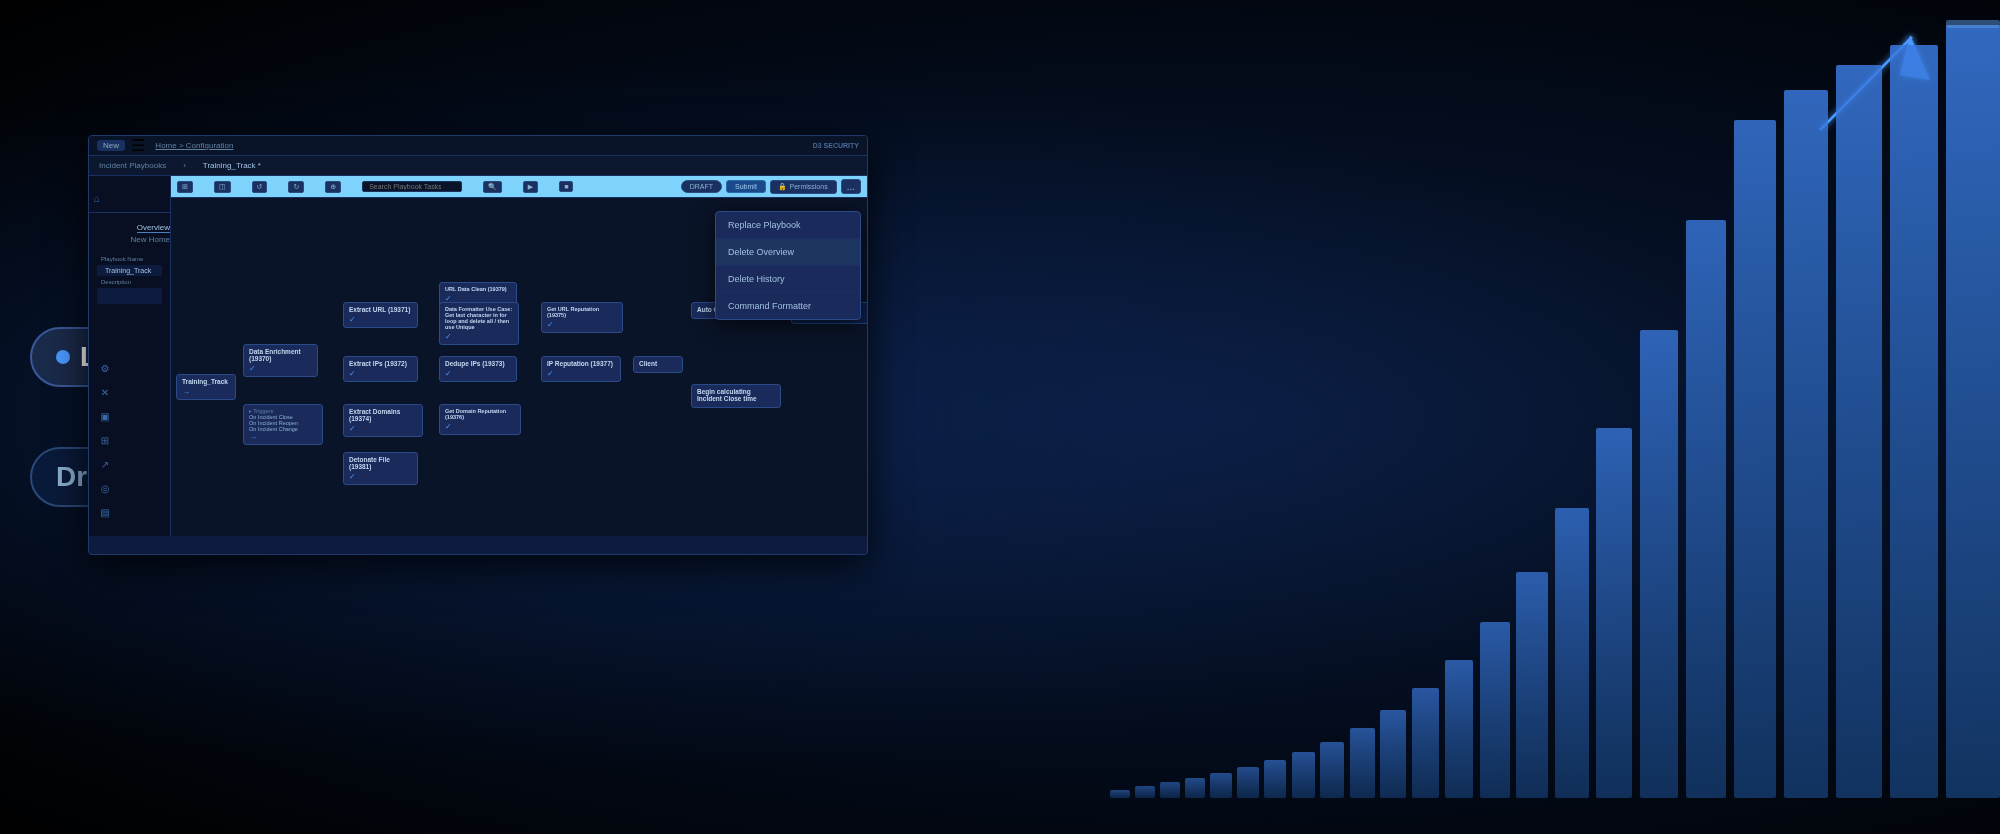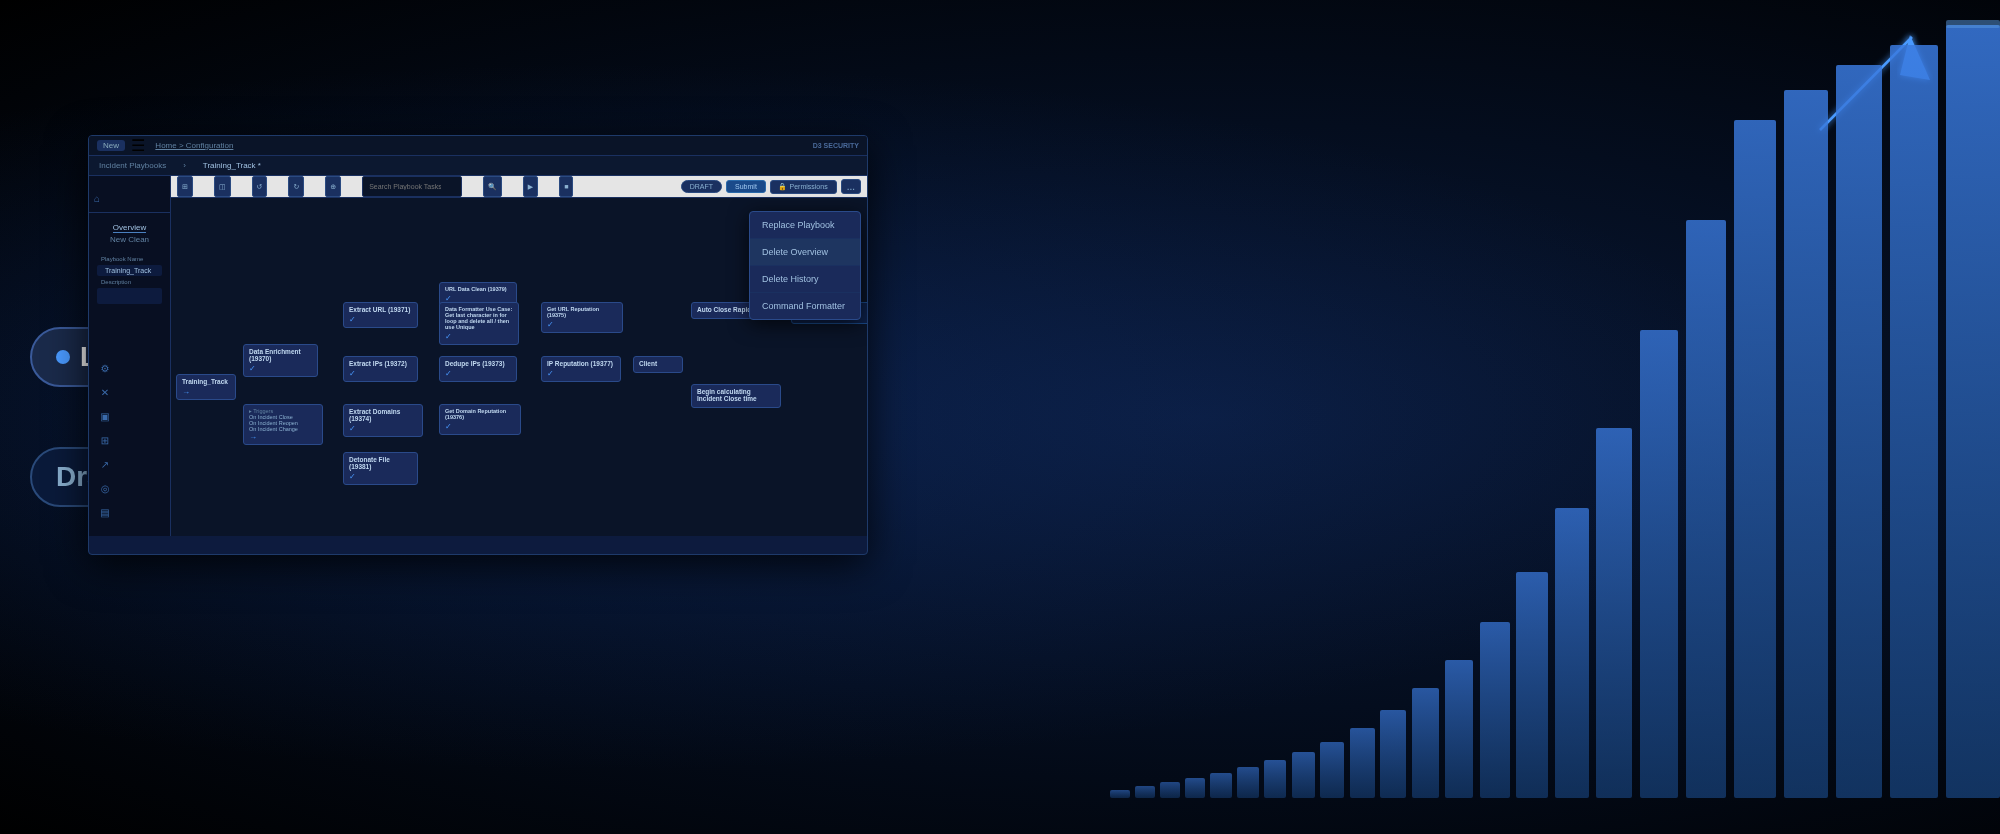--- a/index.html
+++ b/index.html
@@ -130,21 +130,21 @@
     .breadcrumb-active {
       color: #a0c0e0;
       font-size: 8px;
     }
 
     
     .tab-bar {
       height: 18px;
       background: #0c1830;
       display: flex;
-      align-items: center;
+      align-items: flex-end;
       padding: 0 10px;
       gap: 12px;
       border-bottom: 1px solid #1a3060;
     }
 
     .tab-item {
       color: #6080a0;
       font-size: 8px;
       cursor: pointer;
     }
@@ -208,23 +208,24 @@
     .canvas-area {
       flex: 1;
       background: #0a1428;
       position: relative;
       overflow: hidden;
     }
 
     
     .canvas-toolbar {
       height: 22px;
-      background: #e5e5e5;
+      background: #7dd3fc;
       border-bottom: 1px solid #1a3060;
       display: flex;
+      align-items: center;
       padding: 0 6px;
       gap: 21px;
     }
 
     .toolbar-btn {
       background: #1a3060;
       border: 1px solid #2a4a80;
       border-radius: 2px;
       color: #8ab0d0;
       font-size: 7px;
@@ -321,21 +322,21 @@
     .node-arrow {
       color: #4a9aff;
       font-size: 8px;
     }
 
     
     .context-menu {
       position: absolute;
       top: 35px;
       right: 6px;
-      width: 112px;
+      width: 146px;
       background: #1a2a5a;
       border: 1px solid #2a4a8a;
       border-radius: 4px;
       z-index: 100;
       box-shadow: 0 4px 20px rgba(0,0,0,0.7);
     }
 
     .context-menu-item {
       padding: 8px 12px;
       font-size: 9px;
@@ -468,21 +469,21 @@
   <div class="main-content">
 
     <div class="left-sidebar">
 
       <div style="display:flex;flex-direction:column;gap:10px;padding:6px 0;border-bottom:1px solid #1a3060;margin-bottom:4px;">
         <div class="sidebar-icon">⌂</div>
       </div>
 
       <div class="tab-bar" style="background:transparent;border-bottom:none;flex-direction:column;height:auto;padding:4px 0;gap:2px;">
         <span class="tab-item active">Overview</span>
-        <span class="tab-item">New Clean</span>
+        <span class="tab-item">New Home</span>
       </div>
 
       <div style="padding:4px 4px;">
         <div class="sidebar-field-label">Playbook Name</div>
         <div class="sidebar-field-value">Training_Track</div>
         <div class="sidebar-field-label">Description</div>
         <div class="sidebar-field-value" style="height:16px;"></div>
       </div>
 
       <div class="sidebar-icons">

